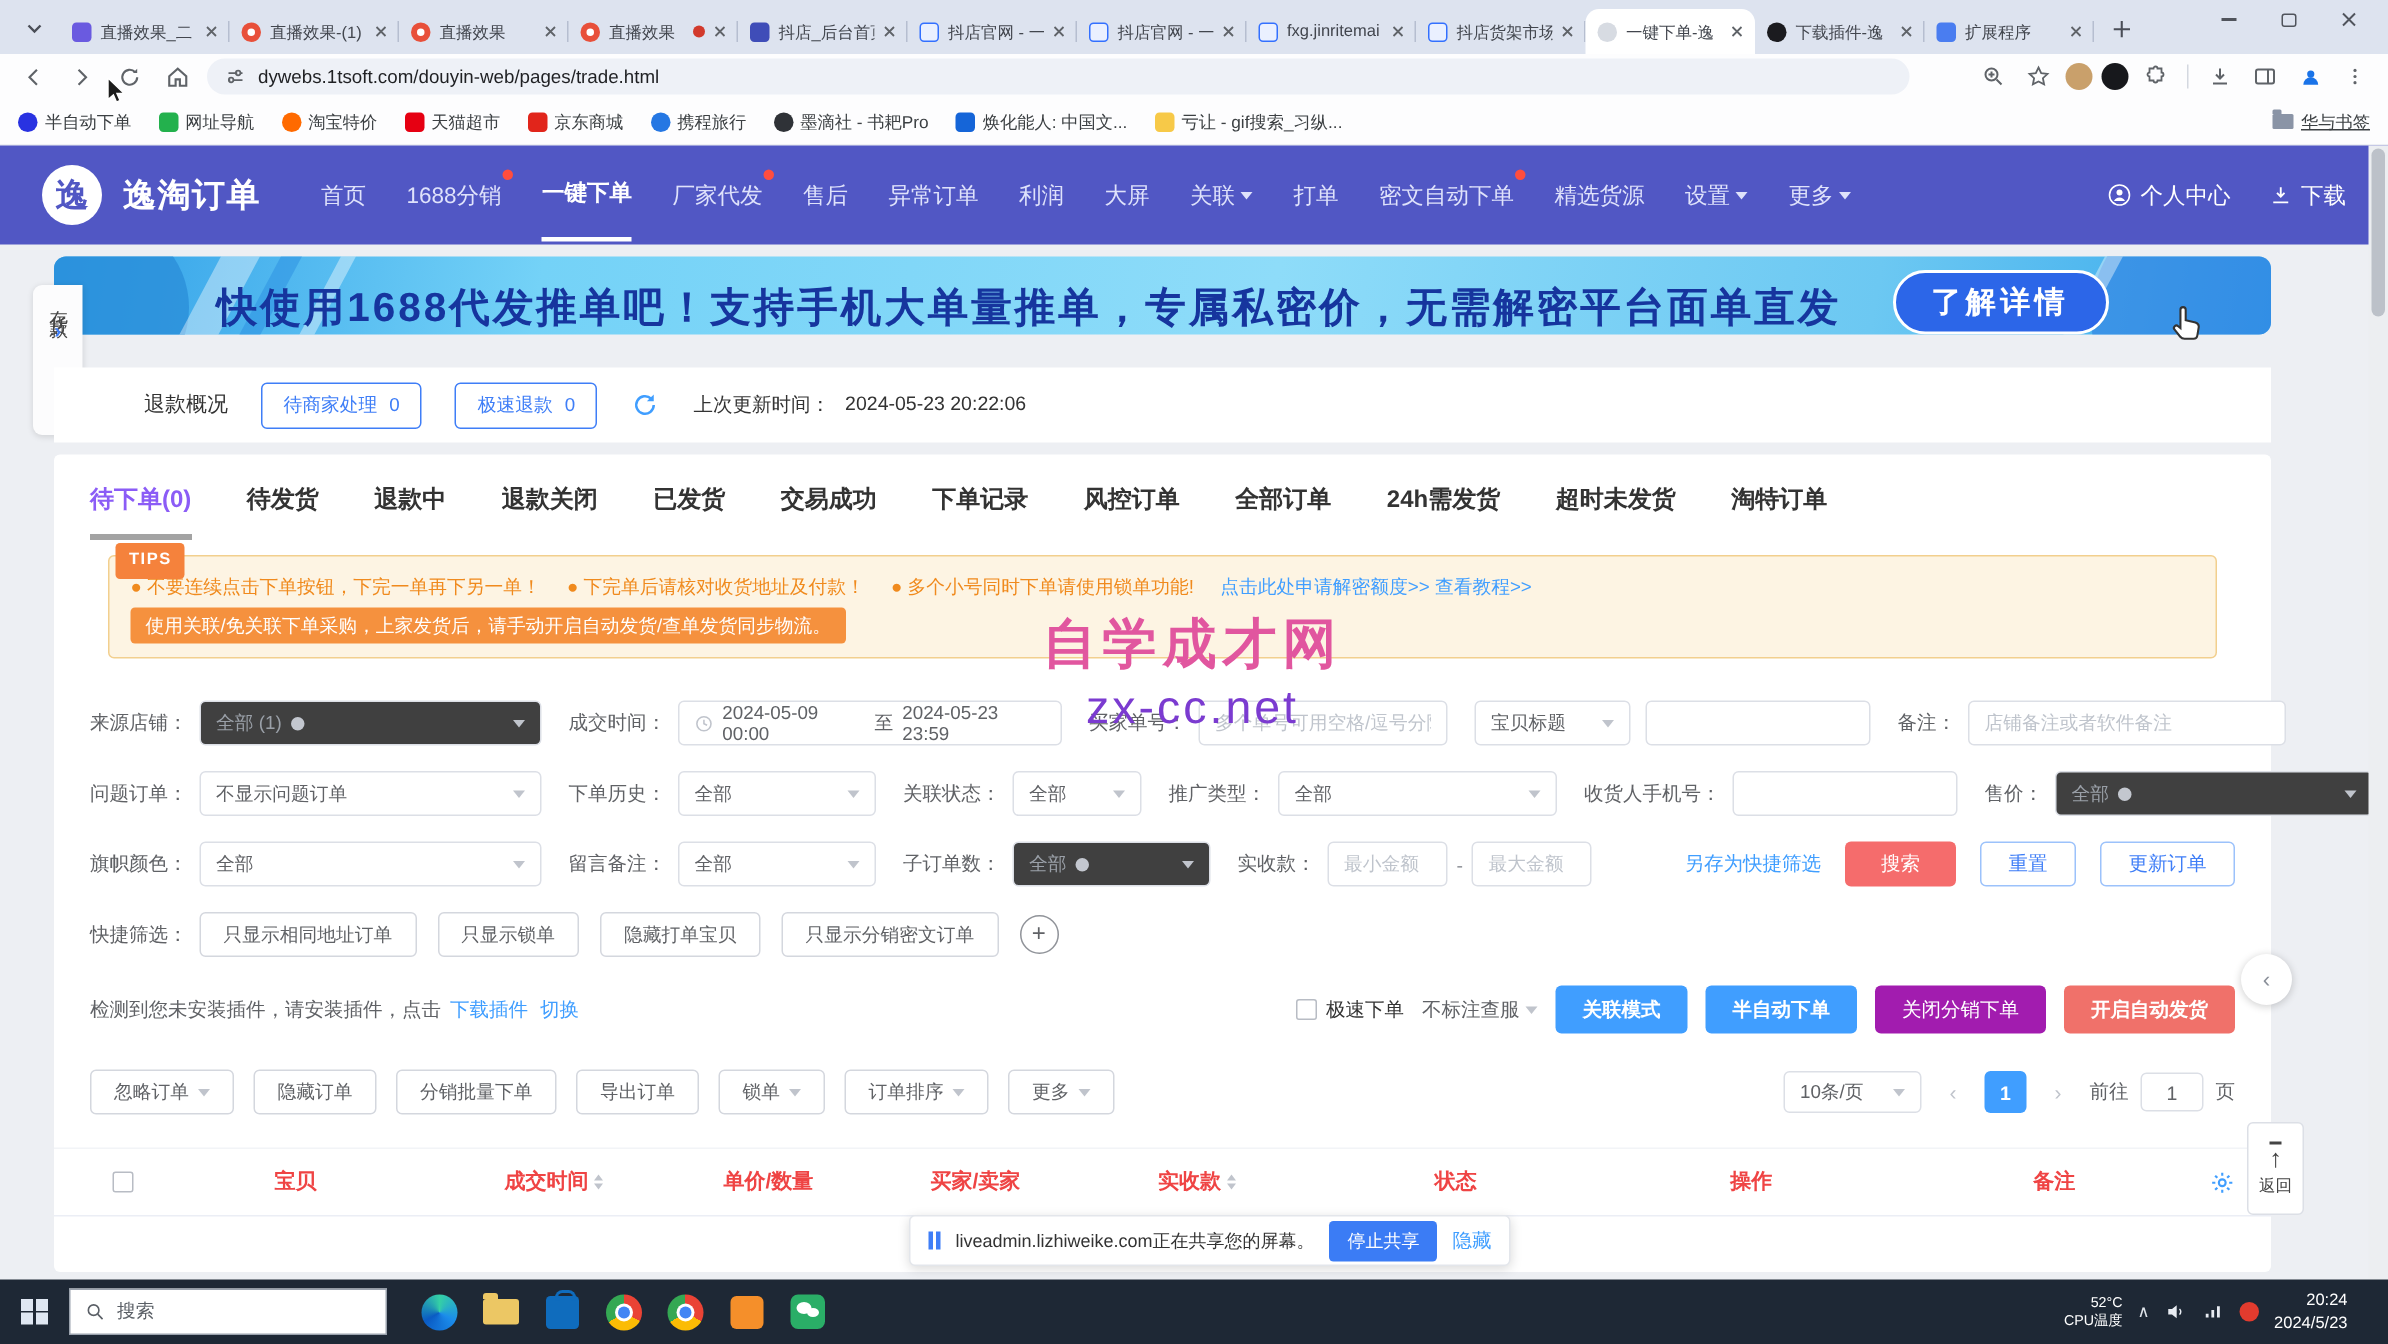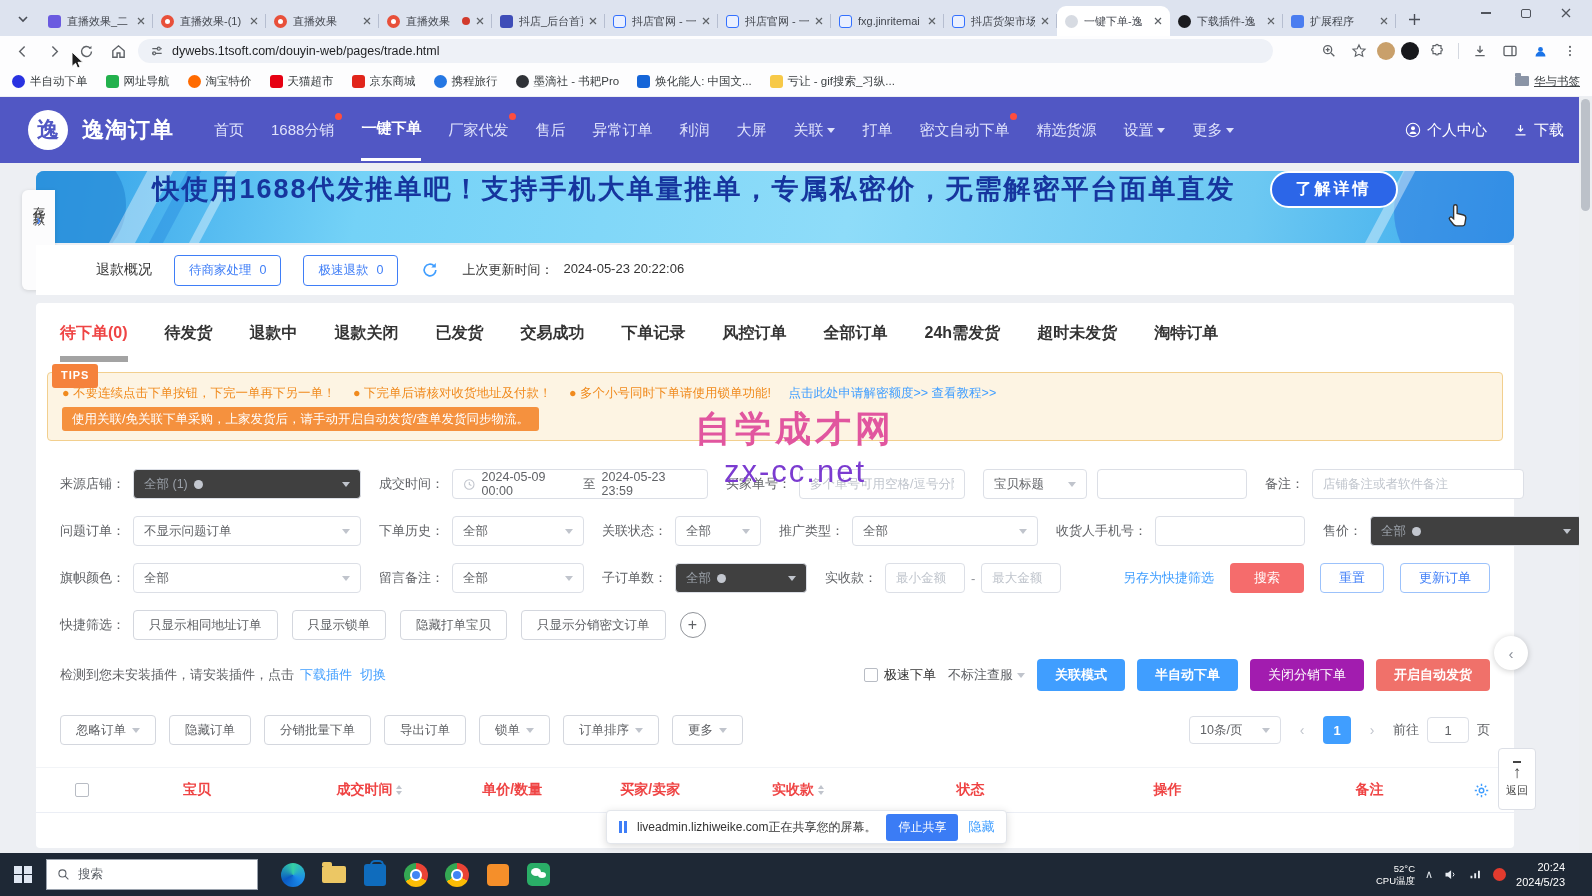--- a/index.html
+++ b/index.html
@@ -58,51 +58,51 @@
   .nav { display:flex; align-items:center; gap:27px; }
   .nav-item { position:relative; color:#dfe2fb; font-size:15px; display:flex; align-items:center; gap:4px;
               padding:20px 0; cursor:pointer; }
   .nav-item.active { color:#fff; font-weight:bold; border-bottom:3px solid #fff; }
   .reddot { position:absolute; top:12px; right:-8px; width:7px; height:7px; background:#ff4d3e; border-radius:50%; }
   .caret-w { width:0; height:0; border:4px solid transparent; border-top:5px solid #dfe2fb; margin-top:4px; }
   .hdr-right { margin-left:auto; display:flex; align-items:center; gap:26px; color:#fff; font-size:15px; }
   .hdr-right .itm { display:flex; align-items:center; gap:6px; }
 
   
-  .banner { position:absolute; top:171px; left:36px; width:1478px; height:72px; border-radius:8px; overflow:hidden;
+  .banner { position:absolute; top:171px; left:36px; width:1478px; height:52px; border-radius:8px; overflow:hidden;
             background:linear-gradient(100deg,#2f9fe8 0%,#74d2f7 22%,#8edcf9 55%,#6cc8f2 82%,#38a9ec 100%);
-            display:flex; align-items:flex-start; justify-content:center; gap:34px; }
+            display:flex; align-items:flex-end; justify-content:center; gap:34px; }
   .banner .blob { position:absolute; left:-30px; top:-26px; width:120px; height:120px; border-radius:50%; background:#2b8fd9; opacity:.8; }
   .banner .blob2 { position:absolute; right:-40px; top:-40px; width:160px; height:160px; border-radius:50%; background:#2e79e0; opacity:.55; }
   .stripe { position:absolute; top:-20px; width:26px; height:120px; background:rgba(255,255,255,.4); transform:skewX(-28deg); }
   .banner-text { position:relative; color:#16359e; font-size:27px; font-weight:800; letter-spacing:2px; white-space:nowrap; }
   .banner-btn { position:relative; background:#2c66e8; border:2px solid #fff; border-radius:22px; color:#fff;
-                font-size:16px; font-weight:bold; padding:6px 24px; letter-spacing:3px; }
+                font-size:20px; font-weight:bold; padding:6px 24px; letter-spacing:3px; }
 
   
   .flap { position:absolute; left:22px; top:190px; width:33px; height:100px; background:#fcfcfd; border-radius:6px 0 0 6px;
           box-shadow:0 1px 4px rgba(0,0,0,.12); display:flex; flex-direction:column; align-items:center; padding-top:6px; gap:4px; }
   .flap .vtxt { writing-mode:vertical-rl; font-size:12.5px; color:#444; letter-spacing:4px; }
   .flap .chev { color:#3f7ef7; font-size:14px; font-weight:bold; }
 
   
   .refund { position:absolute; top:245px; left:36px; width:1478px; height:50px; background:#fff;
             display:flex; align-items:center; gap:22px; padding-left:60px; }
   .refund .ttl { font-size:14px; color:#333; }
   .pill { border:1px solid #3f7ef7; color:#3f7ef7; border-radius:4px; font-size:12.5px; padding:6px 14px;
           display:flex; gap:8px; align-items:center; background:#fff;text-align:right; }
   .upd { font-size:13px; color:#333; display:flex; gap:10px; }
 
   
   .card { position:absolute; top:303px; left:36px; width:1478px; height:545px; background:#fff; border-radius:4px; }
   .order-tabs { display:flex; gap:37px; padding:20px 24px 0 24px; font-size:16px; font-weight:bold; color:#333; }
   .otab { padding-bottom:12px; cursor:pointer; white-space:nowrap; }
-  .otab.active { color:#ef4444; border-bottom:6px solid #a3a3a3; }
-
-  .tips { position:relative; margin:10px 11px 0; background:#fdf4e3; border:1px solid #f2cf8e; border-radius:4px;
+  .otab.active { color:#8b5cf6; border-bottom:4px solid #a3a3a3; }
+
+  .tips { position:relative; margin:10px 36px 0; background:#fdf4e3; border:1px solid #f2cf8e; border-radius:4px;
           padding:9px 14px 9px 14px; font-size:12.5px; color:#f08a1d; line-height:1.8; }
   .tips-badge { position:absolute; top:-9px; left:4px; background:#f5823c; color:#fff; font-size:11px;
                 font-weight:bold; padding:2px 9px; border-radius:3px; letter-spacing:1px; }
   .tips .lnk { color:#409eff; }
   .tips-pill { display:inline-block; background:#f5913e; color:#fff; border-radius:3px; padding:1px 10px; margin-top:2px; }
   .b-item { margin-right:14px; }
 
   .watermark { position:absolute; left:630px; top:405px; width:330px; text-align:center; z-index:40; pointer-events:none; }
   .wm1 { font-size:36px; font-weight:bold; color:#e1569f; letter-spacing:4px; }
   .wm2 { font-size:31px; color:#7b3bd0; letter-spacing:2px; }

